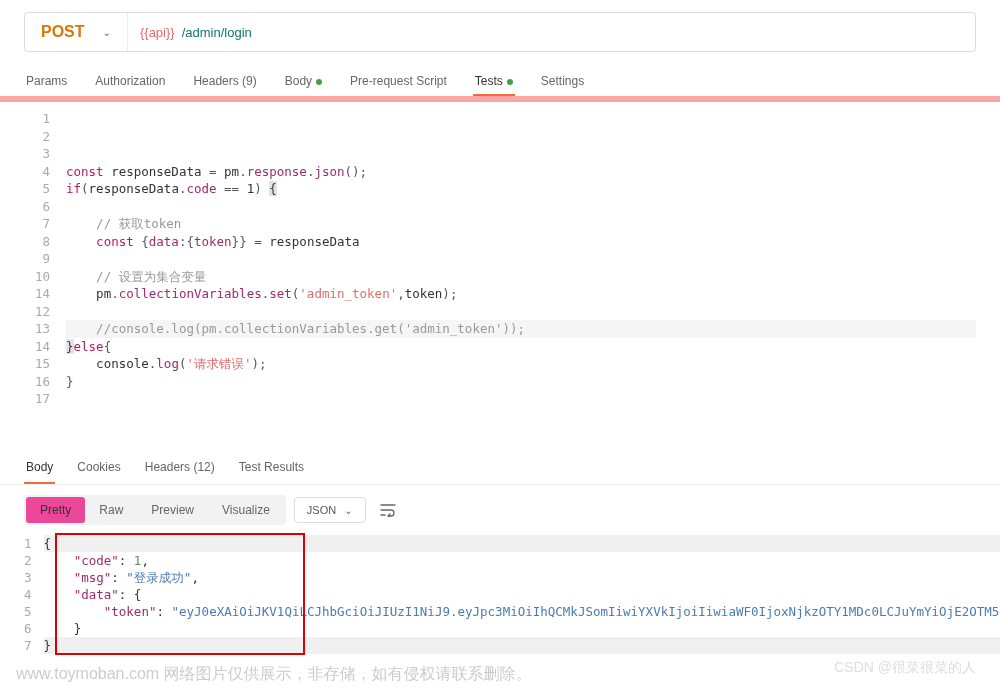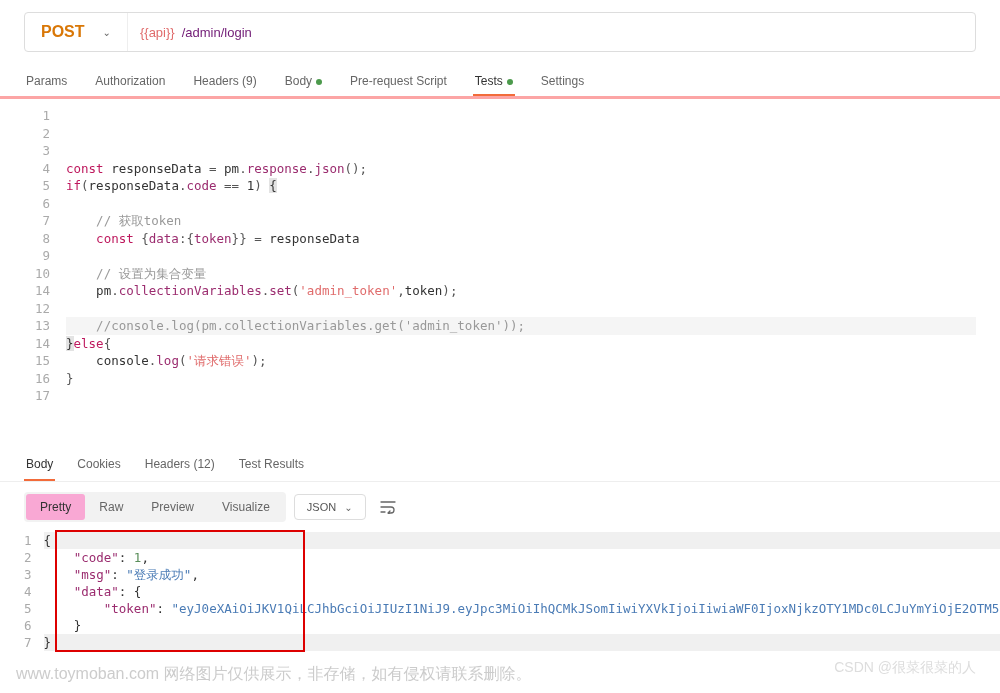--- a/index.html
+++ b/index.html
@@ -44,29 +44,29 @@
     .url-input-wrap {
       flex: 1;
       display: flex;
       align-items: center;
       padding: 0 12px;
       height: 100%;
     }
     .url-var {
       color: #e06c6c;
     }
-    .url-path { color: #701a75; padding-left: 7px; }
+    .url-path { color: #0f766e; padding-left: 7px; }
 
     
     .request-tabs {
       display: flex;
       gap: 24px;
       padding: 0 24px;
       margin-top: 16px;
-      border-bottom: 3px solid #fca5a5;
+      border-bottom: 6px solid #fca5a5;
       font-size: 12px;
     }
     .req-tab {
       padding: 6px 2px;
       color: #666;
       cursor: pointer;
       border-bottom: 2px solid transparent;
     }
     .req-tab.active {
       color: #333;
@@ -147,21 +147,21 @@
       border-radius: 4px;
       padding: 2px;
     }
     .view-btn {
       padding: 6px 14px;
       color: #666;
       cursor: pointer;
       border-radius: 3px;
     }
     .view-btn.active {
-      background: #f9a8d4;
+      background: #ec4899;
       color: #333;
     }
     .json-selector {
       display: flex;
       align-items: center;
       padding: 6px 12px;
       border: 1px solid #ddd;
       border-radius: 4px;
       color: #555;
       cursor: pointer;

